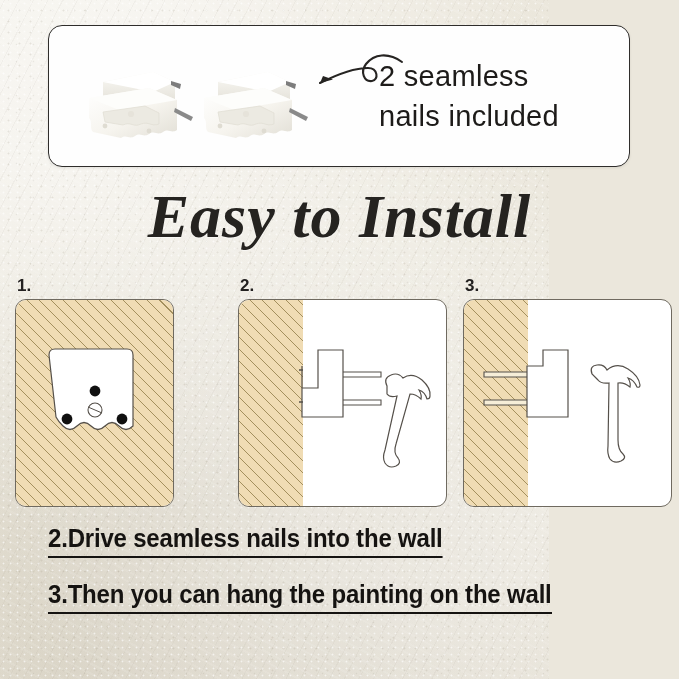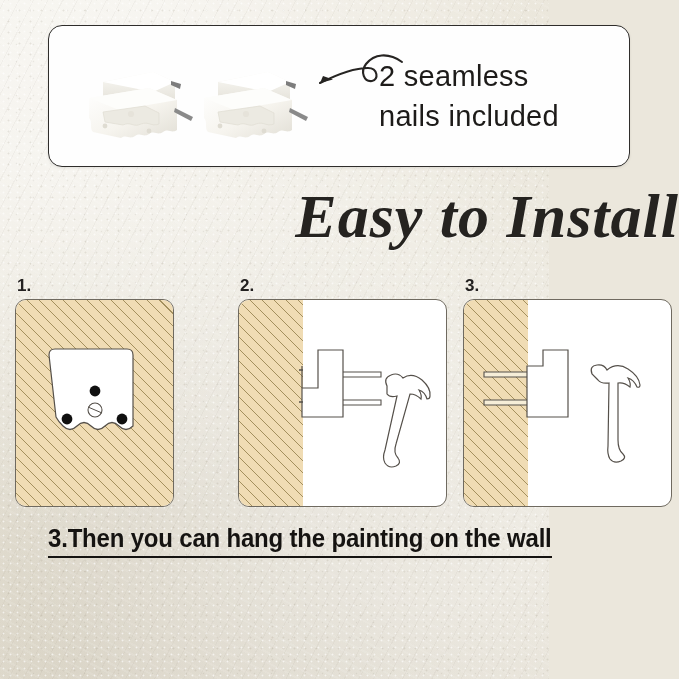--- a/index.html
+++ b/index.html
@@ -47,21 +47,21 @@
     font-size:29px;line-height:1.38;color:#1d1b19;
     font-weight:300;letter-spacing:.3px;
   }
   .arrow-svg{position:absolute;left:255px;top:22px;width:100px;height:58px;}
   .mount-photo{position:absolute;top:38px;width:122px;height:92px;}
   .mount-photo.a{left:30px;}
   .mount-photo.b{left:145px;}
 
   
   .heading{
-    position:absolute;left:0;top:181px;width:679px;text-align:right;
+    position:absolute;left:0;top:181px;width:679px;text-align:center;
     font-family:"Liberation Serif",serif;
     font-style:italic;font-weight:bold;
     font-size:62px;letter-spacing:1px;color:#252320;
     text-shadow:0 1px 0 rgba(255,255,255,.5);
     z-index:3;
   }
 
   
   .step{position:absolute;top:277px;z-index:3;}
   .step-num{
@@ -212,16 +212,17 @@
 
         <path d="M128 74 q-3 -8 5 -9 q7 -1 10 5 q10 -8 21 -1 q11 7 12 16
                  q0 3 -3 2 q-3 -7 -9 -9 q3 5 2 9 q-6 -5 -12 -4
                  l0 57 q0 10 5 14 q4 4 -2 7 q-7 3 -11 -2 q-3 -5 -2 -13
                  l1 -63 q-8 1 -11 -3 Z" fill="#ffffff" stroke="#55504a" stroke-width="1.2"></path>
       </svg>
     </div>
   </div>
 
   <div class="steps-list">
+    <div><span class="step-line">2.Drive seamless nails into the wall</span></div>
     <div><span class="step-line">3.Then you can hang the painting on the wall</span></div>
   </div>
 
 </div>
 
 </body></html>

